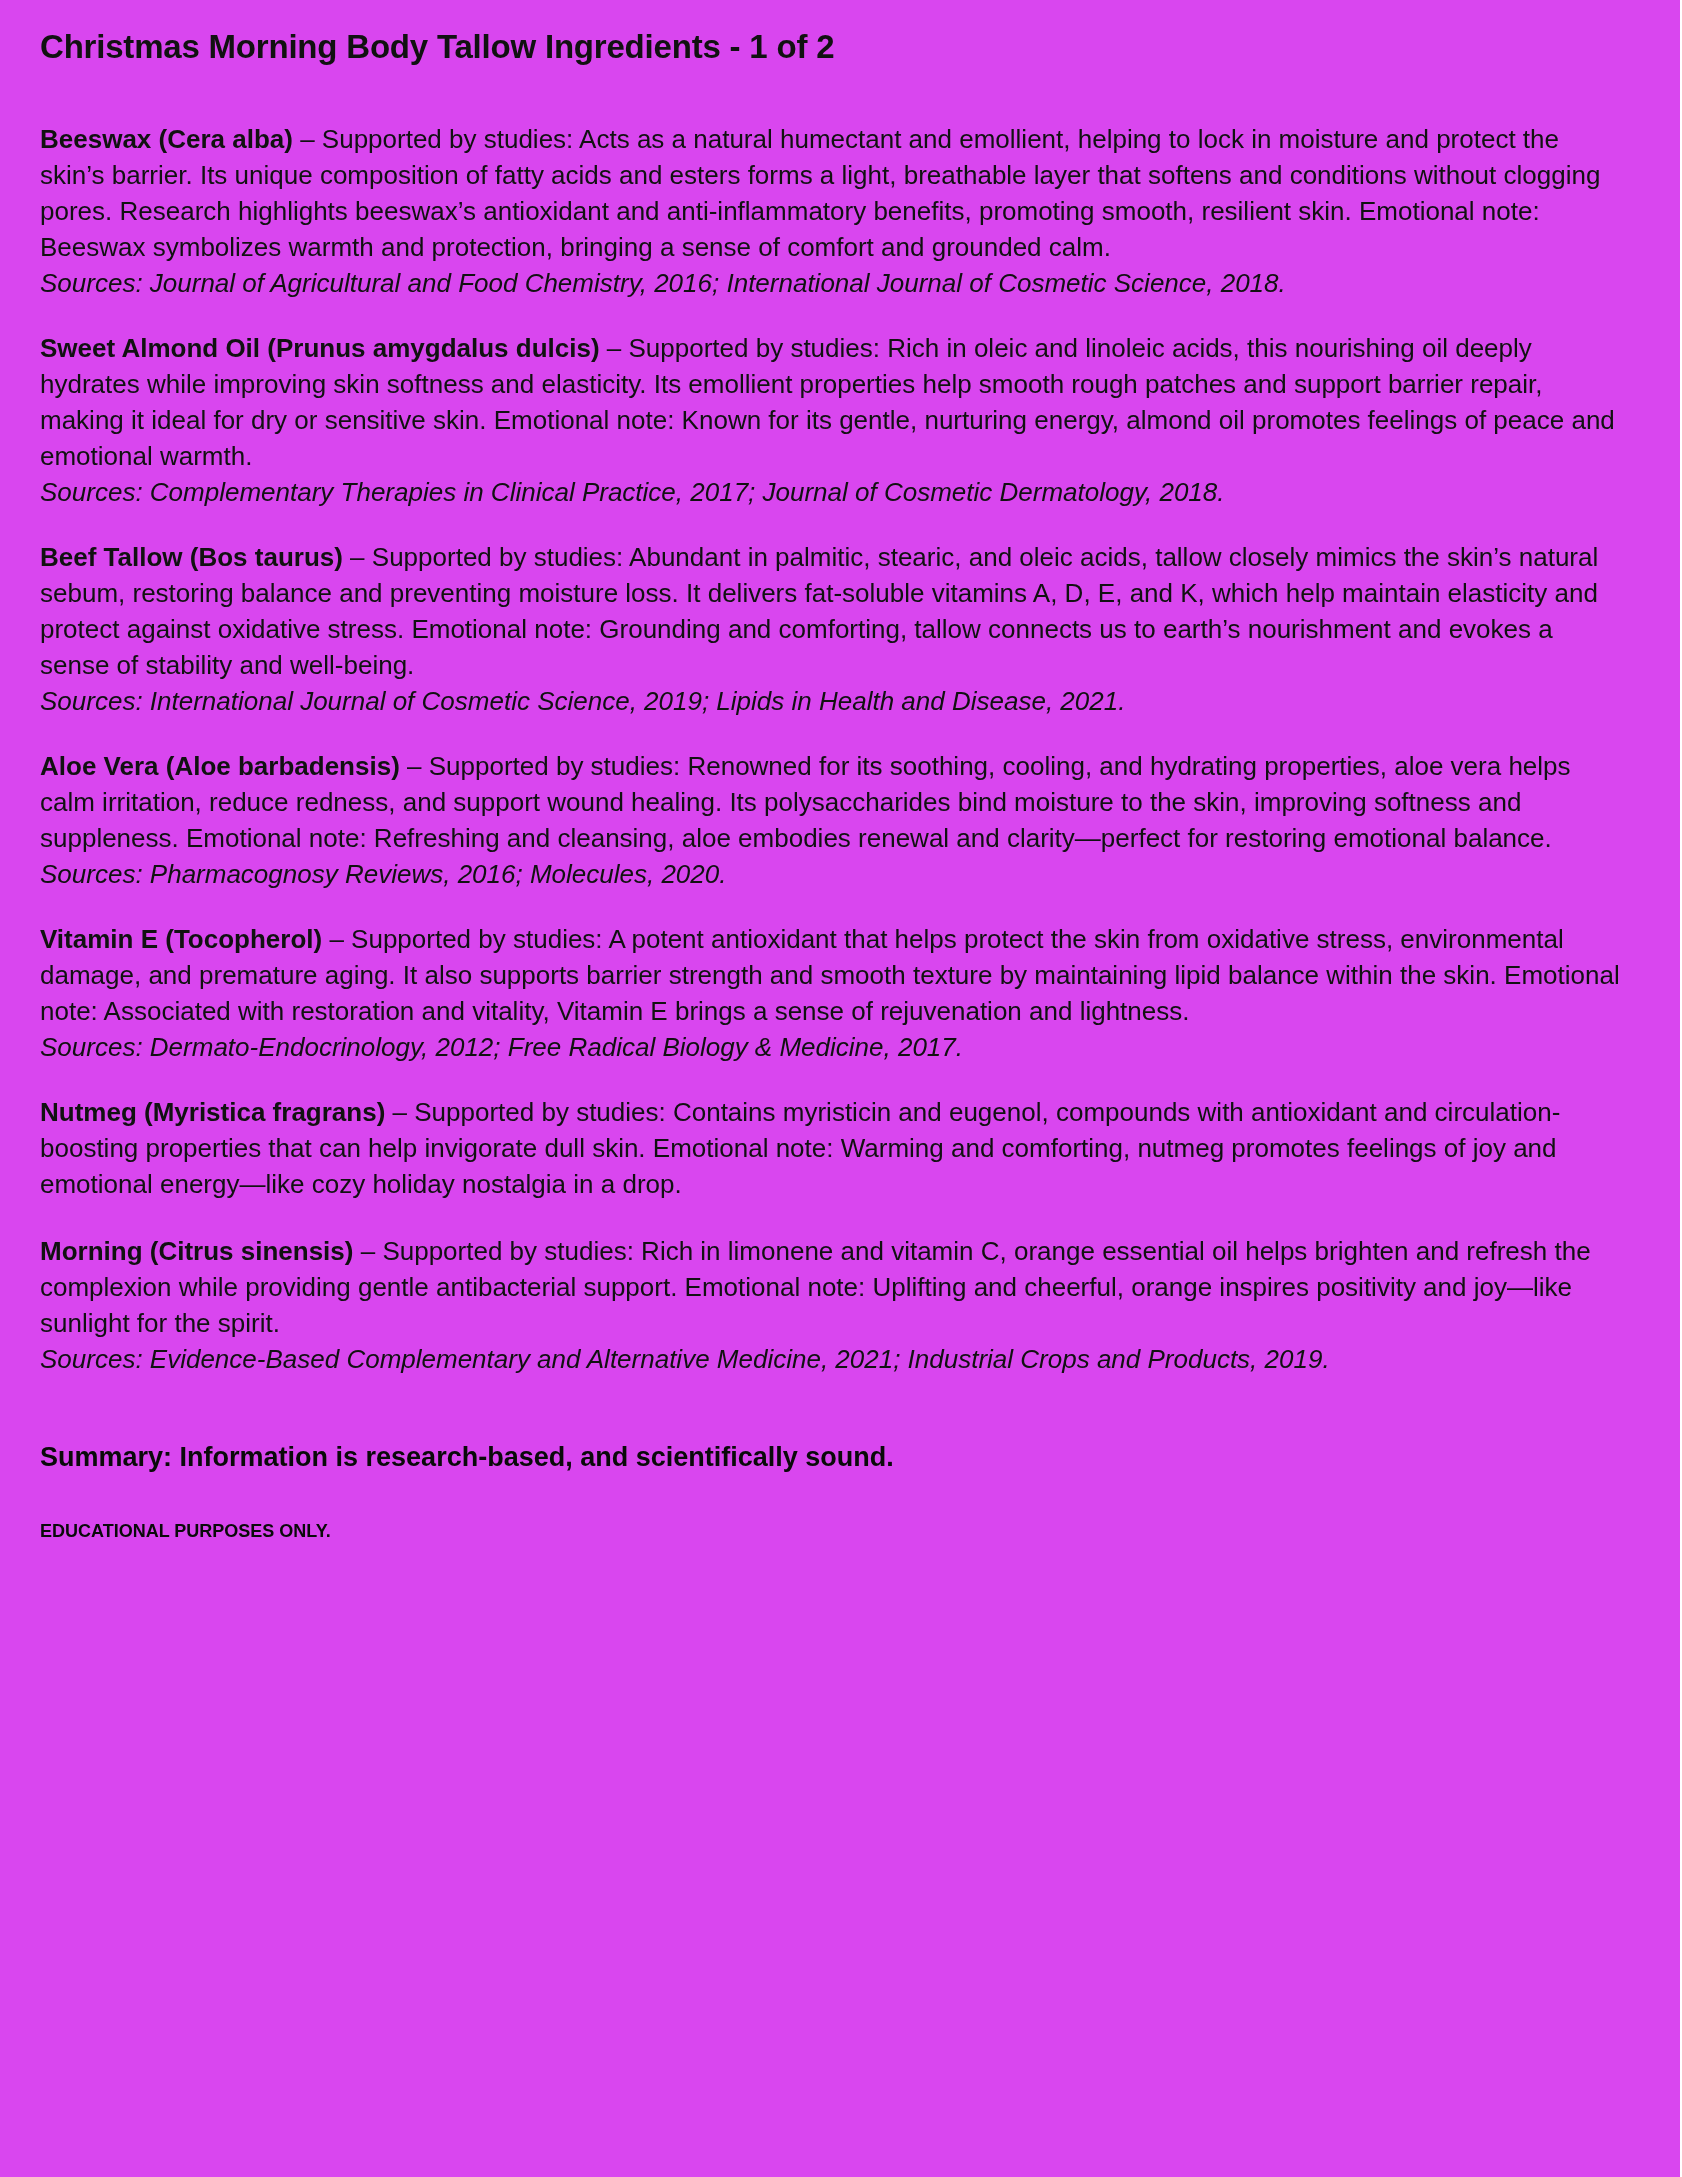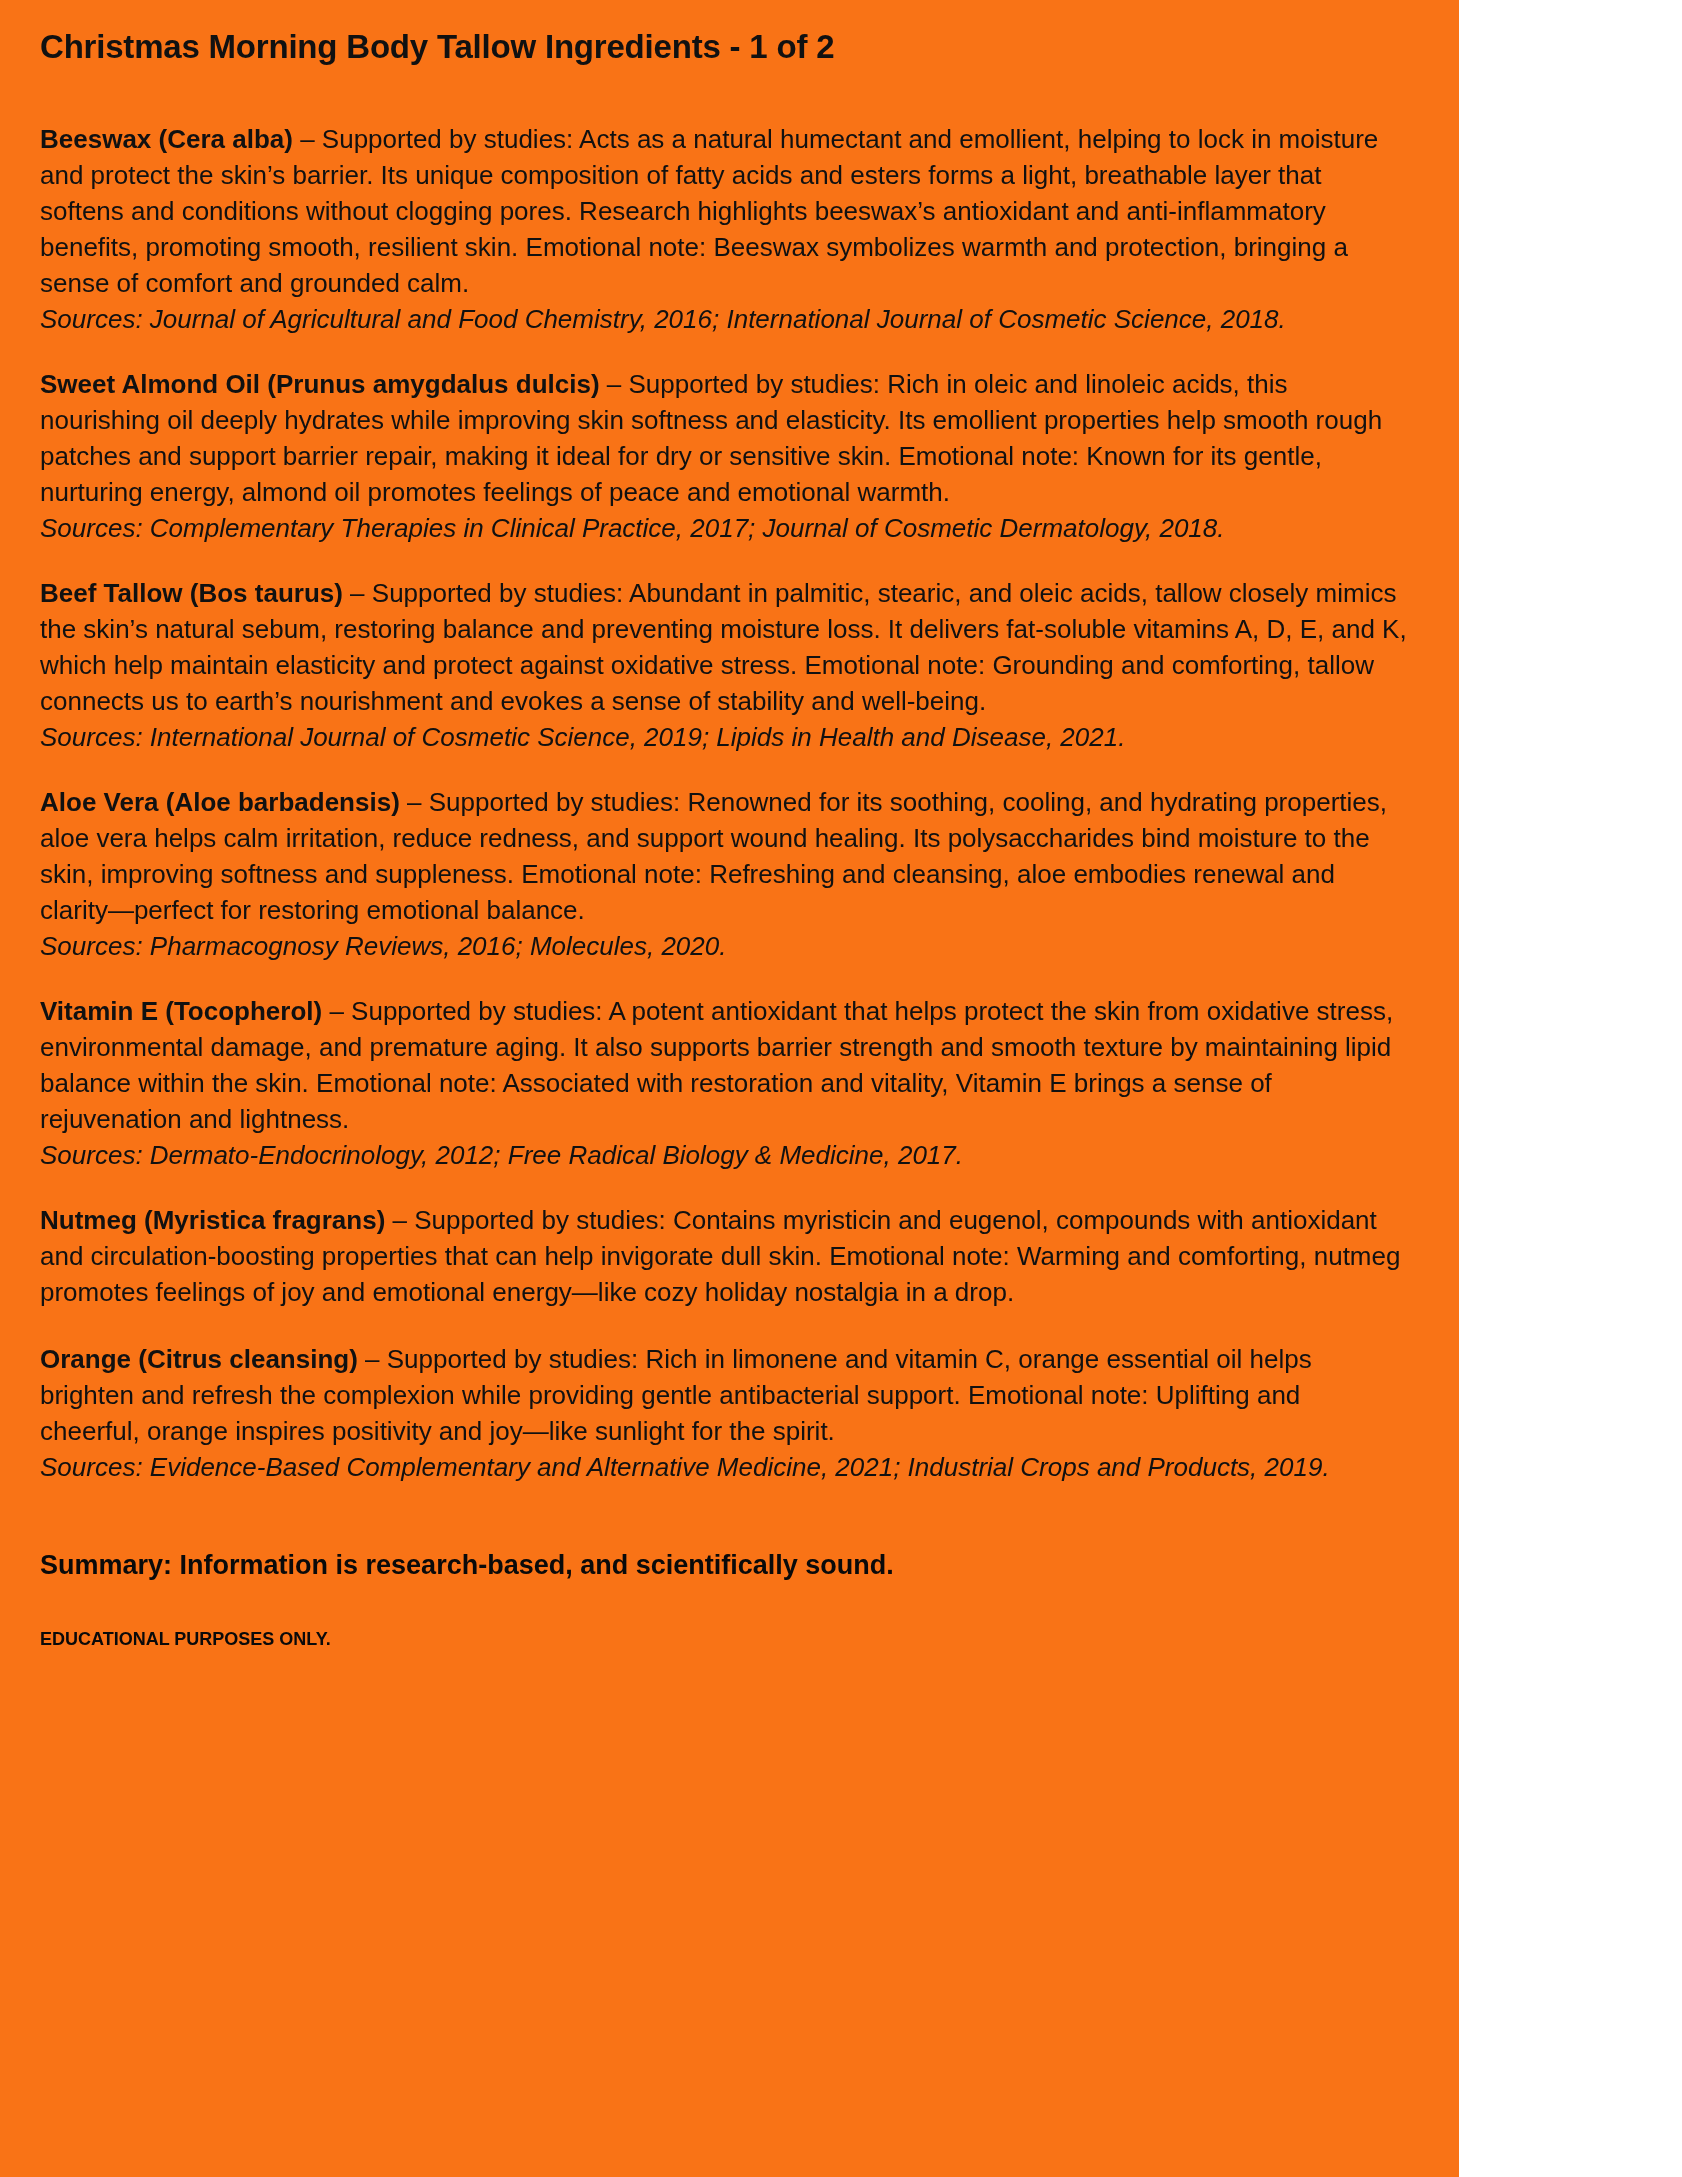--- a/index.html
+++ b/index.html
@@ -9,24 +9,24 @@
   }
   body {
     width: 1683px;
     min-height: 2177px;
     font-family: "Liberation Sans", sans-serif;
     color: #0a0a0a;
     -webkit-font-smoothing: antialiased;
   }
   .page {
     box-sizing: border-box;
-    width: 1459px;
+    width: 1680px;
     min-height: 2177px;
     padding: 26px 52px 20px 40px;
-    background: #f97316;
+    background: #d946ef;
   }
   .doc-title {
     font-size: 33px;
     font-weight: bold;
     line-height: 1.25;
     letter-spacing: -0.2px;
     margin: 0 0 54px 0;
     color: #111111;
   }
   .entry {
@@ -94,21 +94,21 @@
         <p class="entry-sources">Sources: Pharmacognosy Reviews, 2016; Molecules, 2020.</p>
       </div>
       <div class="entry">
         <p class="entry-body"><span class="entry-name">Vitamin E (Tocopherol)</span><span> – </span><span>Supported by studies: A potent antioxidant that helps protect the skin from oxidative stress, environmental damage, and premature aging. It also supports barrier strength and smooth texture by maintaining lipid balance within the skin. Emotional note: Associated with restoration and vitality, Vitamin E brings a sense of rejuvenation and lightness.</span></p>
         <p class="entry-sources">Sources: Dermato-Endocrinology, 2012; Free Radical Biology &amp; Medicine, 2017.</p>
       </div>
       <div class="entry">
         <p class="entry-body"><span class="entry-name">Nutmeg (Myristica fragrans)</span><span> – </span><span>Supported by studies: Contains myristicin and eugenol, compounds with antioxidant and circulation-boosting properties that can help invigorate dull skin. Emotional note: Warming and comforting, nutmeg promotes feelings of joy and emotional energy—like cozy holiday nostalgia in a drop.</span></p>
       </div>
       <div class="entry spaced-before">
-        <p class="entry-body"><span class="entry-name">Orange (Citrus cleansing)</span><span> – </span><span>Supported by studies: Rich in limonene and vitamin C, orange essential oil helps brighten and refresh the complexion while providing gentle antibacterial support. Emotional note: Uplifting and cheerful, orange inspires positivity and joy—like sunlight for the spirit.</span></p>
+        <p class="entry-body"><span class="entry-name">Morning (Citrus sinensis)</span><span> – </span><span>Supported by studies: Rich in limonene and vitamin C, orange essential oil helps brighten and refresh the complexion while providing gentle antibacterial support. Emotional note: Uplifting and cheerful, orange inspires positivity and joy—like sunlight for the spirit.</span></p>
         <p class="entry-sources">Sources: Evidence-Based Complementary and Alternative Medicine, 2021; Industrial Crops and Products, 2019.</p>
       </div>
     </div>
 
   <p class="summary-line">Summary: Information is research-based, and scientifically sound.</p>
 
   <p class="disclaimer-line">EDUCATIONAL PURPOSES ONLY.</p>
 
 </div>
 

